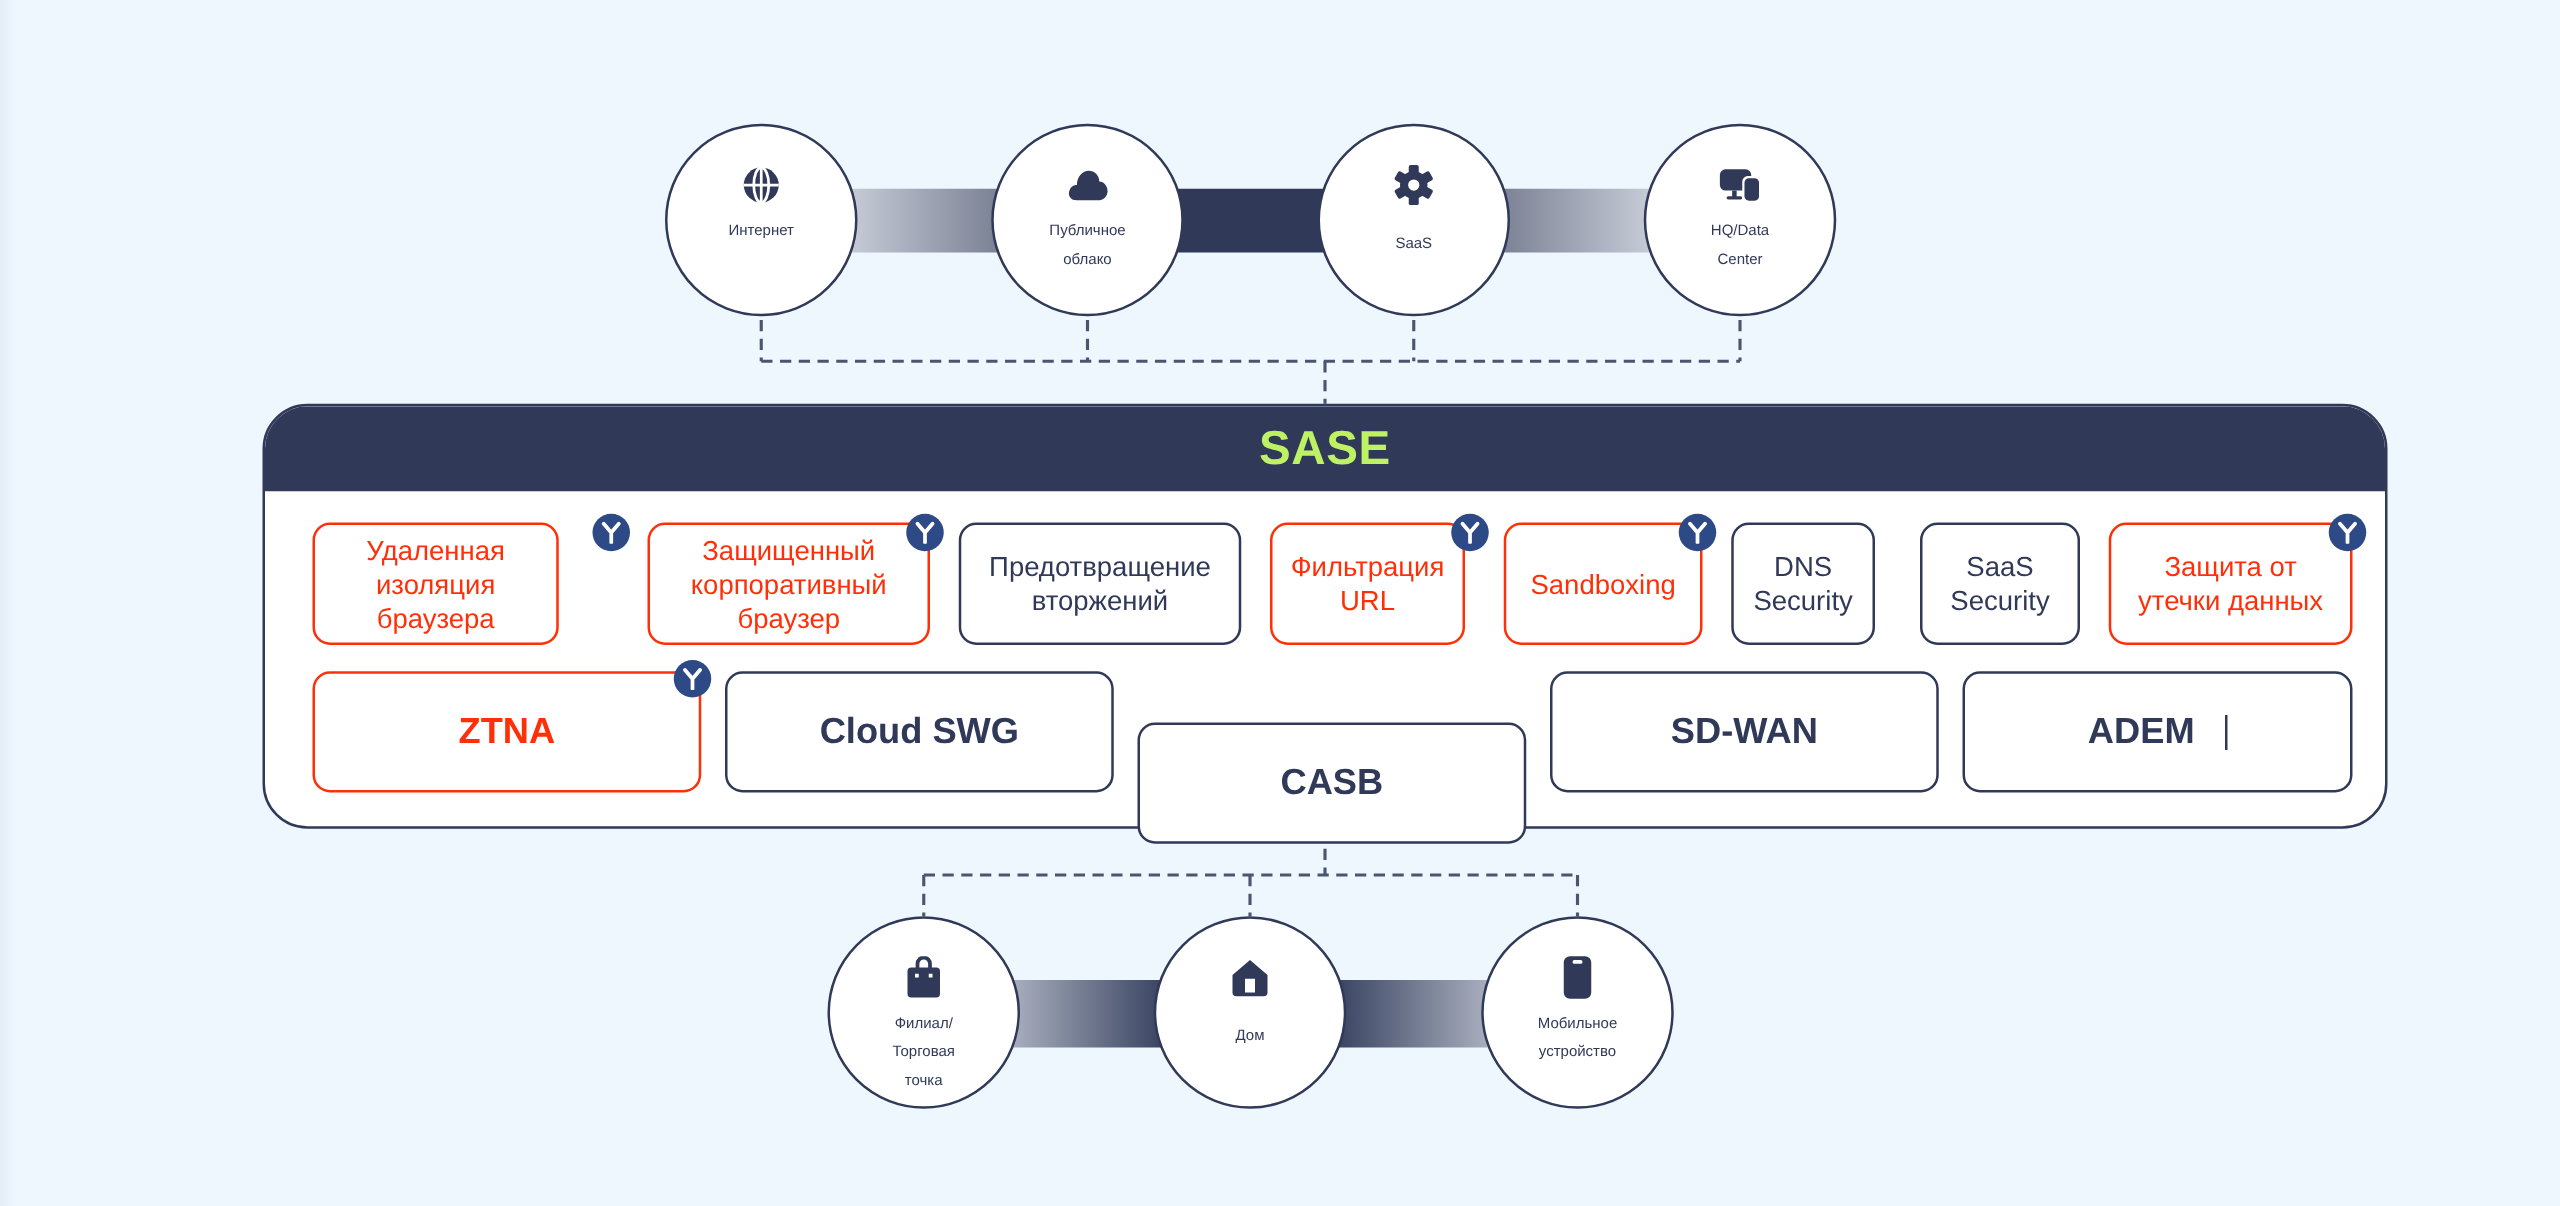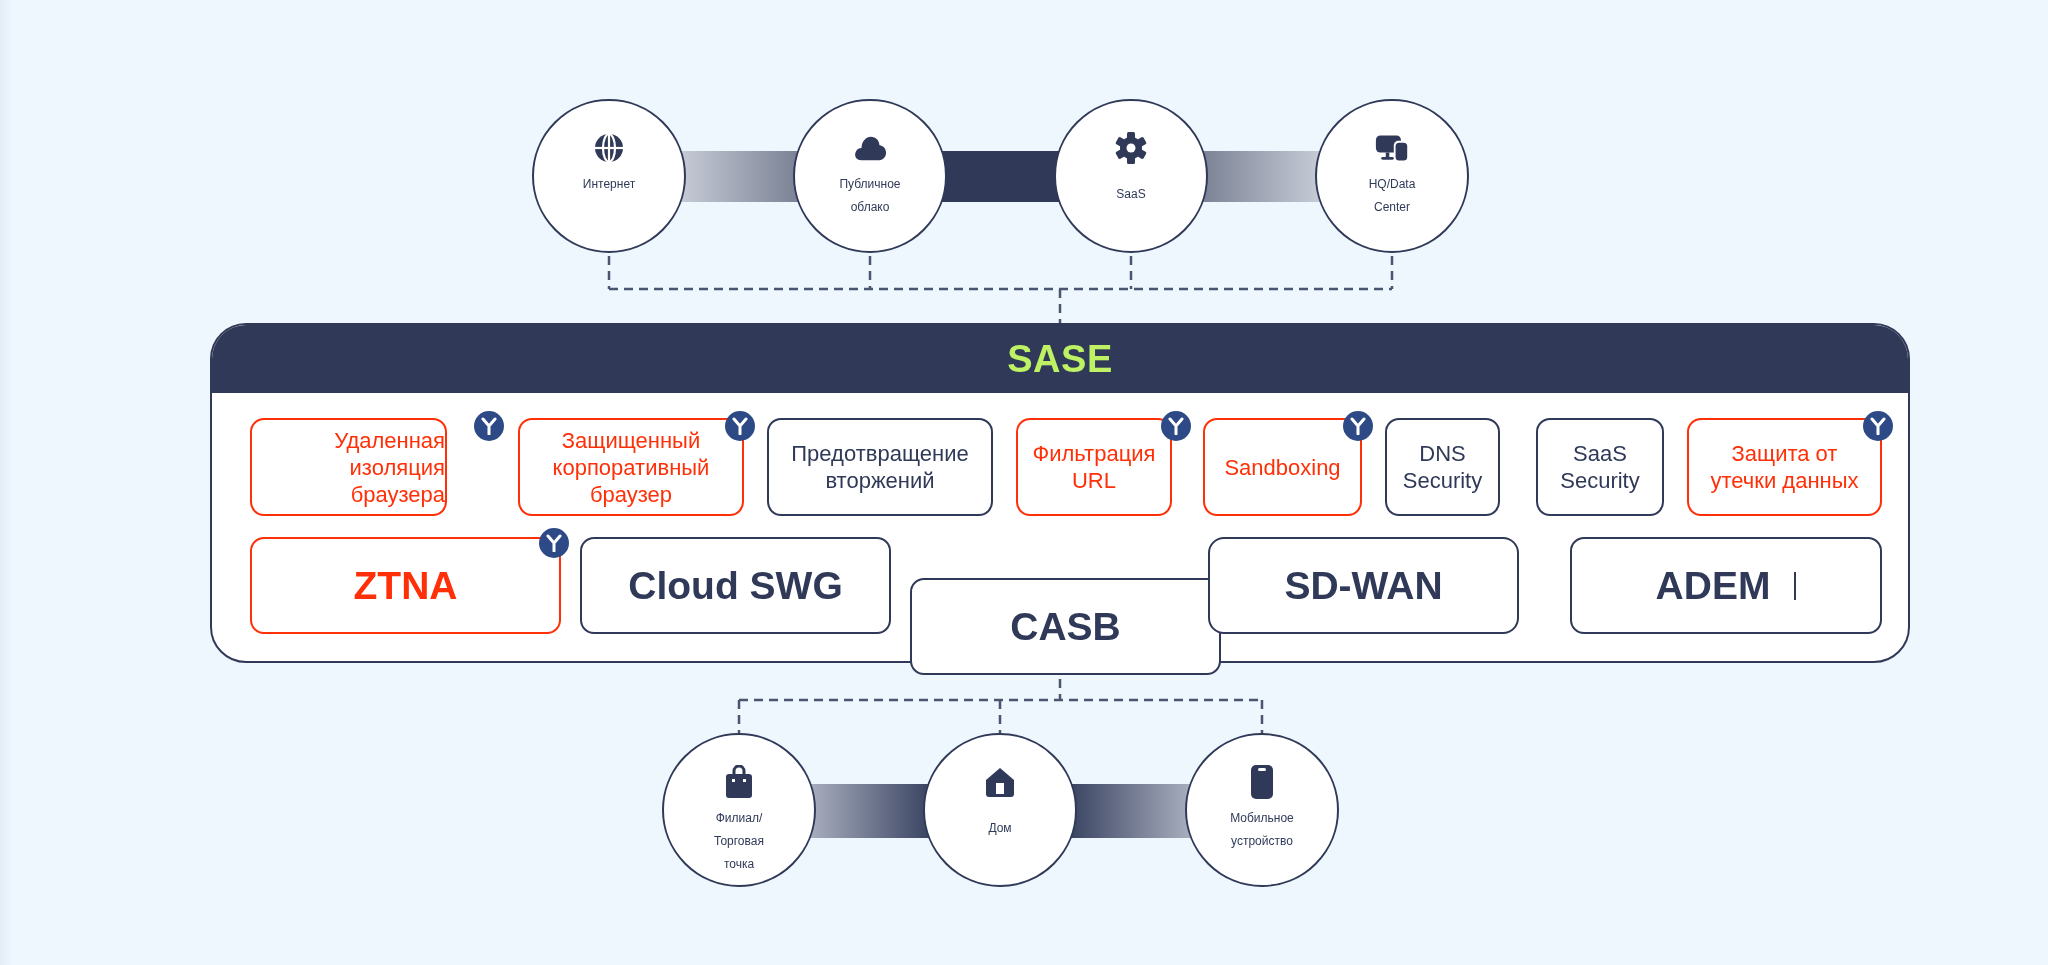--- a/index.html
+++ b/index.html
@@ -27,21 +27,21 @@
   .sase-head {
     height: 68px; background: #303a58; color: #bef264; display: flex; align-items: center; justify-content: center;
     font-weight: bold; font-size: 38px; letter-spacing: 0.5px;
   }
   .box {
     position: absolute; background: #fff; box-sizing: border-box; border-radius: 14px;
     display: flex; align-items: center; justify-content: center; text-align: center;
     white-space: pre-line;
   }
   .box.small { top: 418px; height: 98px; font-size: 22px; line-height: 27px; }
-  .box.big { top: 537px; height: 97px; font-size: 39px; font-weight: bold; }
+  .box.big { top: 537px; height: 97px; font-size: 29px; font-weight: bold; }
   .box.red { border: 2.5px solid #ff3008; color: #ff3008; }
   .box.dark { border: 2.5px solid #303a58; color: #303a58; }
   .badge {
     position: absolute; width: 30px; height: 30px; border-radius: 50%;
     background: #2d4a86; display: flex; align-items: center; justify-content: center;
   }
   .cursor { display: inline-block; width: 2px; height: 28px; background: #303a58; vertical-align: middle; margin-left: 1px; }
 </style>
 </head>
 <body>
@@ -121,21 +121,21 @@
       </svg>
   </div>
   <div class="lbl">HQ/Data
 Center</div>
 </div>
 
 <div class="sase">
   <div class="sase-head">SASE</div>
 </div>
 
-<div class="box small red" style="left:250px; width:197px;text-align:right;">
+<div class="box small red" style="left:250px; width:197px;">
   <span>Удаленная
 изоляция браузера</span>
 </div>
 <div class="box small red" style="left:518px; width:226px;">
   <span>Защищенный
 корпоративный
 браузер</span>
 </div>
 <div class="box small dark" style="left:767px; width:226px;">
   <span>Предотвращение
@@ -163,21 +163,21 @@
 
 <div class="box big red" style="left:250px; width:311px;">
   <span>ZTNA</span>
 </div>
 <div class="box big dark" style="left:580px; width:311px;">
   <span>Cloud SWG</span>
 </div>
 <div class="box big dark" style="left:910px; width:311px;margin-top:41px;">
   <span>CASB</span>
 </div>
-<div class="box big dark" style="left:1208px; width:311px;border-radius:16px;">
+<div class="box big dark" style="left:1240px; width:311px;">
   <span>SD-WAN</span>
 </div>
 <div class="box big dark" style="left:1570px; width:312px;gap:23px;">
   <span>ADEM</span><span class="cursor"></span>
 </div>
 
 <div class="badge" style="left:474px; top:411px;">
     <svg width="18" height="18" viewBox="0 0 18 18">
       <path d="M3 2 L9 9 L15 2 M9 9 L9 17" stroke="#fff" stroke-width="3" fill="none" stroke-linecap="round"></path>
     </svg>

